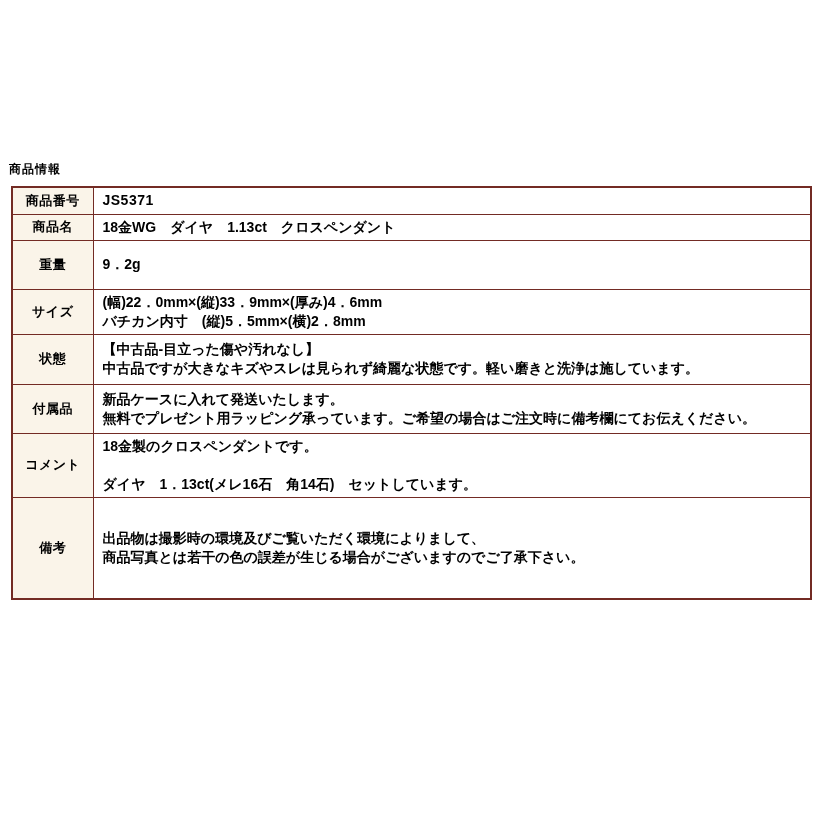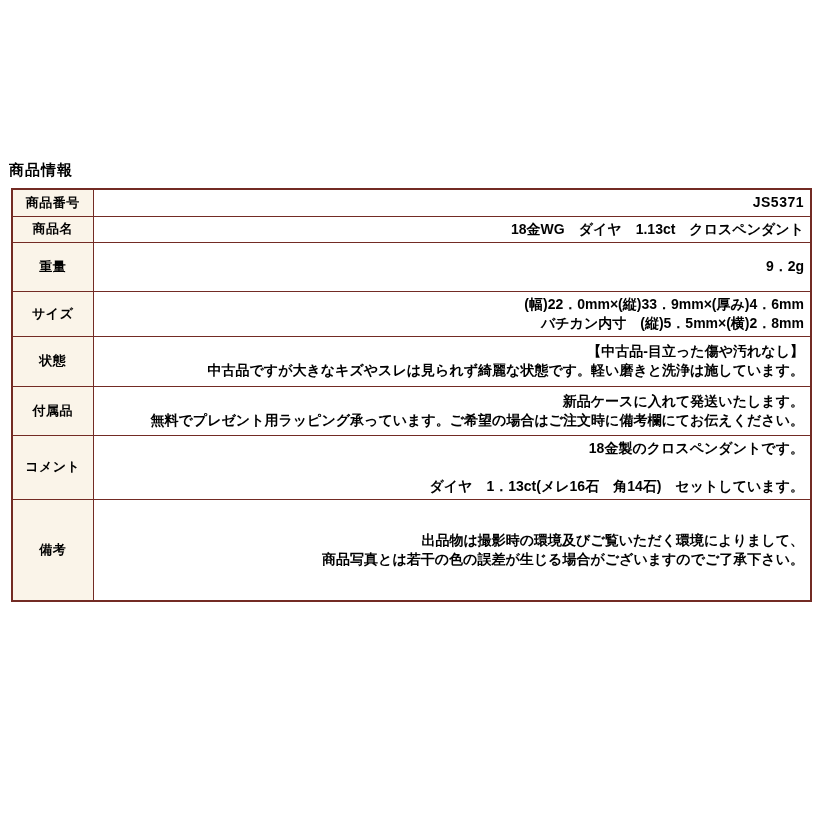--- a/index.html
+++ b/index.html
@@ -18,21 +18,21 @@
   }
   body {
     width: 825px;
     height: 825px;
     overflow: hidden;
   }
   .page {
     padding: 161px 10px 0 8px;
   }
   .page-title {
-    font-size: 15px;
+    font-size: 12px;
     font-weight: bold;
     margin: 0 0 8px 1px;
     color: #000000;
     letter-spacing: 1px;
   }
   table.product-info {
     border-collapse: collapse;
     table-layout: fixed;
     width: 801px;
     margin-left: 3px;
@@ -52,21 +52,21 @@
     font-weight: bold;
     text-align: center;
     padding: 0 2px;
     letter-spacing: 0.5px;
     color: #000000;
   }
   table.product-info td {
     font-size: 14px;
     line-height: 19px;
     padding: 3px 6px 3px 9px;
-    text-align: right;
+    text-align: left;
     color: #000000;
   }
   
   tr:nth-child(1) { height: 27px; }
   tr:nth-child(2) { height: 26px; }
   tr:nth-child(3) { height: 49px; }
   tr:nth-child(4) { height: 31px; margin-left: 44px; }
   tr:nth-child(5) { height: 50px; }
   tr:nth-child(6) { height: 49px; }
   tr:nth-child(7) { height: 46px; }

